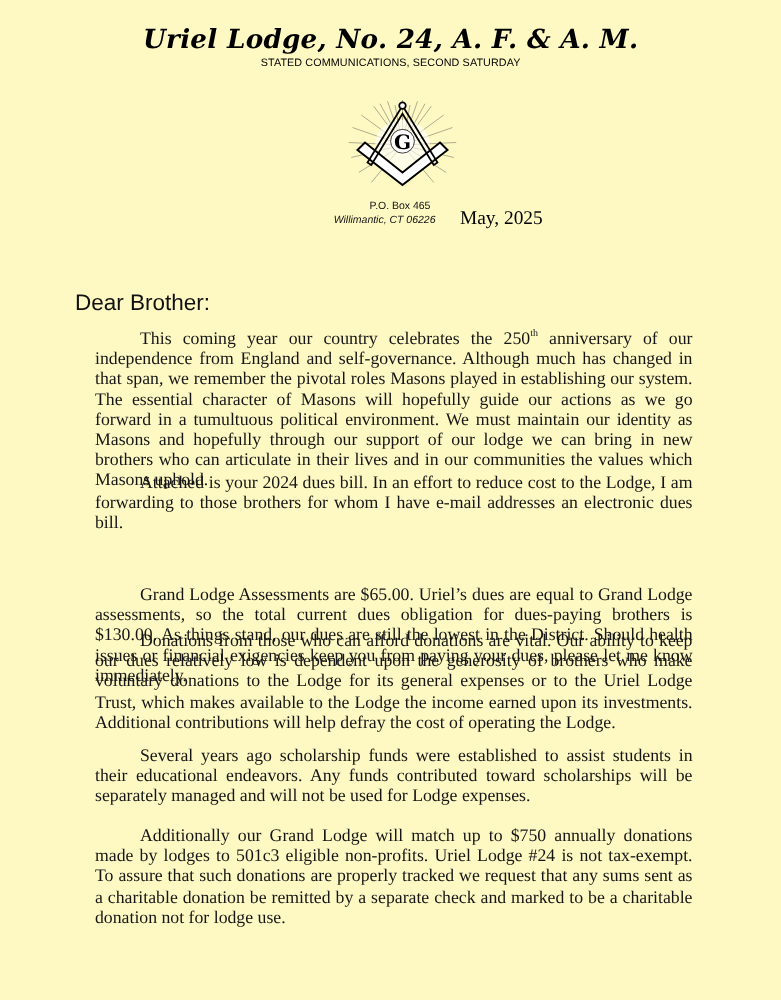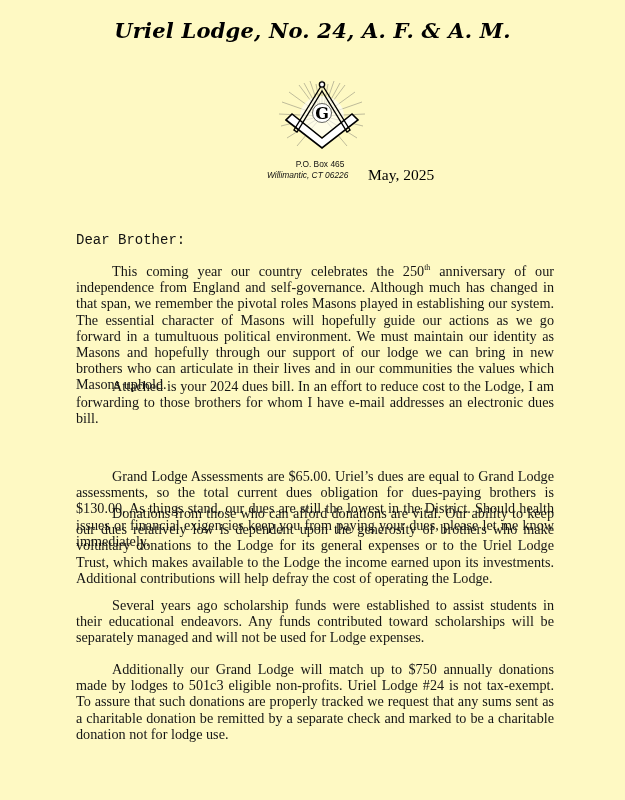--- a/index.html
+++ b/index.html
@@ -16,42 +16,43 @@
     color: #000; letter-spacing: 0.1px;
   }
 
   .emblem { position: absolute; left: 272px; top: 78px; width: 100px; height: 78px; }
 
   .address { position: absolute; left: 270px; top: 159px; width: 100px;
     font-family: "Liberation Sans", sans-serif; font-size: 8.4px; line-height: 11px; text-align: center; color: #111; }
   .address .l2 { position: absolute; left: -3px; top: 11px; white-space: nowrap; text-align: left; font-style: italic; }
   .date { position: absolute; left: 368px; top: 166px; font-family: "Liberation Serif", serif; font-size: 15.5px; color: #000; white-space: nowrap; }
 
-  .salutation { position: absolute; left: 76px; top: 232px;
-    font-family: Liberation Mono, monospace; font-size: 14px; color: #111; }
+  .salutation { position: absolute; left: 60px; top: 232px;
+    font-family: Liberation Sans, sans-serif; font-size: 18px; color: #111; }
 
   .body-text { position: absolute; left: 76px; width: 478px;
     font-family: "Liberation Serif", serif; font-size: 14.2px; line-height: 16.2px;
     text-align: justify; text-indent: 36px; color: #151515; margin: 0; }
   .body-text sup { font-size: 8px; line-height: 0; vertical-align: 6px; }
 
   #p1 { top: 263px; }
   #p2 { top: 378px; }
   #p3 { top: 425px; margin-top: 43px; }
   #p4 { top: 505px; }
   #p5 { top: 597px; }
   #p6 { top: 661px; }
 </style>
 </head>
 <body>
 
 <div class="page">
 
   <div class="letterhead">
     <div class="lodge-name">Uriel Lodge, No. 24, A. F. &amp; A. M.</div>
+    <div class="lh-line">STATED COMMUNICATIONS, SECOND SATURDAY</div>
   </div>
 
   <svg class="emblem" viewBox="0 0 100 78">
     <g stroke="#555" stroke-width="0.5" opacity="0.75">
       <line x1="50" y1="38" x2="50" y2="2"></line>
         <line x1="50" y1="38" x2="62" y2="3"></line>
         <line x1="50" y1="38" x2="38" y2="3"></line>
       <line x1="50" y1="38" x2="73" y2="7"></line>
         <line x1="50" y1="38" x2="27" y2="7"></line>
       <line x1="50" y1="38" x2="83" y2="14"></line>

